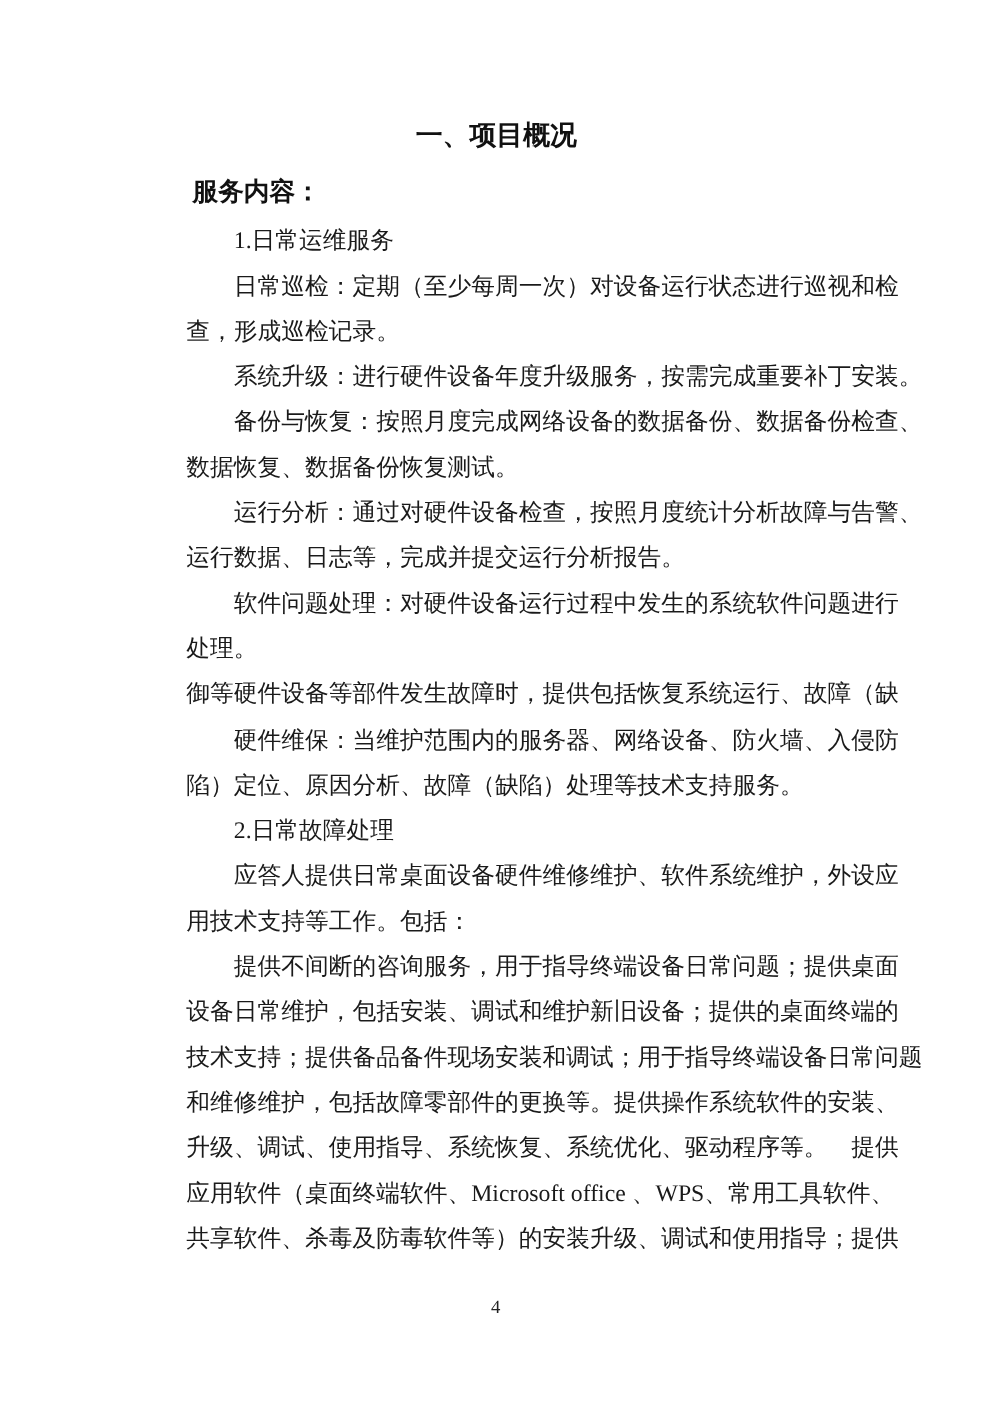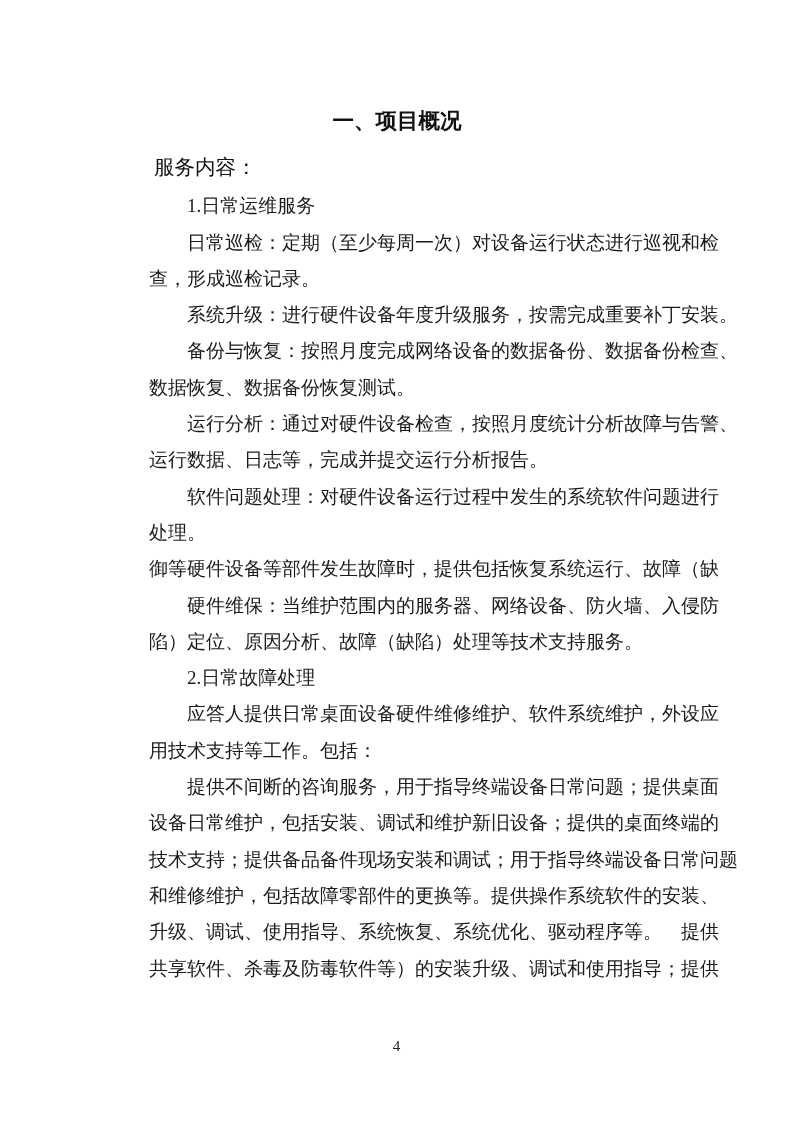--- a/index.html
+++ b/index.html
@@ -10,34 +10,34 @@
     font-family: "Liberation Serif", "DejaVu Serif", serif;
     color: #1a1a1a;
     overflow: hidden;
   }
   .page {
     position: absolute; inset: 0;
     background: #ffffff;
   }
   .content {
     position: absolute;
-    left: 113px; top: 103px;
+    left: 113px; top: 90px;
     width: 568px;
   }
   .doc-title {
     font-size: 21.5px;
     font-weight: bold;
     text-align: center;
     line-height: 37px;
     margin: 0 0 9px 0;
     color: #111;
   }
   .section-heading {
     font-size: 20.5px;
-    font-weight: normal;
+    font-weight: bold;
     line-height: 36.3px;
     text-indent: 2em;
     margin: 0 0 3px 0;
     color: #111;
   }
   .para { margin: 0; font-size: 19px; }
   .line {
     line-height: 36.3px;
     white-space: nowrap;
     text-align: justify;
@@ -109,19 +109,20 @@
       <div class="line first">应答人提供日常桌面设备硬件维修维护、软件系统维护，外设应</div>
       <div class="line end">用技术支持等工作。包括：</div>
     </div>
 
     <div class="para">
       <div class="line first">提供不间断的咨询服务，用于指导终端设备日常问题；提供桌面</div>
       <div class="line">设备日常维护，包括安装、调试和维护新旧设备；提供的桌面终端的</div>
       <div class="line">技术支持；提供备品备件现场安装和调试；用于指导终端设备日常问题</div>
       <div class="line">和维修维护，包括故障零部件的更换等。提供操作系统软件的安装、</div>
       <div class="line">升级、调试、使用指导、系统恢复、系统优化、驱动程序等。　提供</div>
+      <div class="line">应用软件（桌面终端软件、Microsoft office 、WPS、常用工具软件、</div>
       <div class="line">共享软件、杀毒及防毒软件等）的安装升级、调试和使用指导；提供</div>
     </div>
 
   </div>
 
   <div class="page-number">4</div>
 </div>
 
 </body></html>

